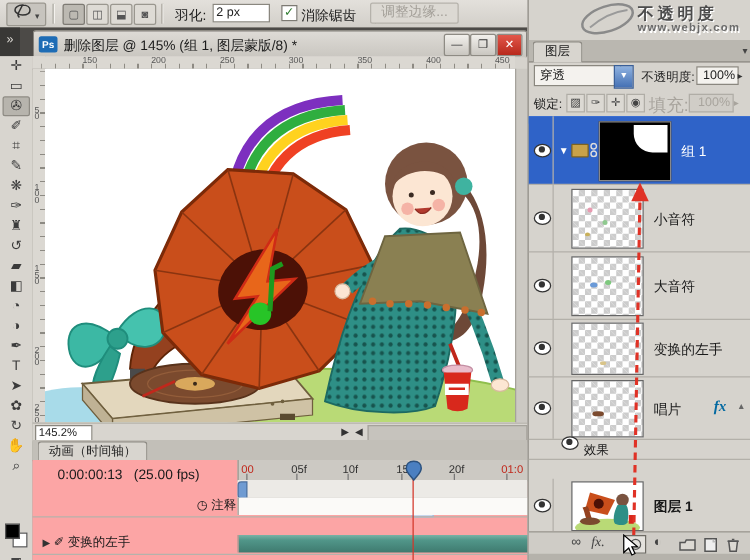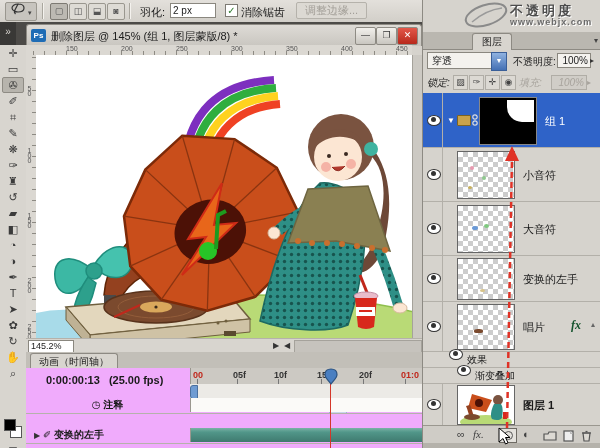--- a/index.html
+++ b/index.html
@@ -70,21 +70,21 @@
   #zoomfield{left:2px;top:1px;width:42px;height:11px;background:#fff;border:1px solid #8a877f;
              font-size:9px;line-height:11px;padding-left:2px;}
   #docsize{left:62px;top:1px;width:180px;height:11px;background:#dcd9d3;border:1px solid #b0ada6;
            font-size:9px;line-height:11px;text-align:center;}
   .statarrow{top:2px;font-size:8px;color:#333;}
   #hscroll{left:268px;top:1px;width:126px;height:12px;background:#c6c3bd;border:1px solid #a5a29b;}
   
   #tl-tabrow{left:26px;top:352px;width:396px;height:16px;background:#c2bfb8;border-bottom:1px solid #8d8a83;}
   #tl-tab{left:4px;top:1px;height:15px;padding:0 8px;background:#d8d5cf;border:1px solid #8d8a83;
           border-bottom:none;border-radius:3px 3px 0 0;font-size:10px;line-height:15px;}
-  #timeline{left:26px;top:368px;width:396px;height:80px;background:#f0abfc;font-weight:bold;}
+  #timeline{left:26px;top:368px;width:396px;height:80px;background:#fca5a5;}
   #tl-time{left:20px;top:6px;width:140px;height:16px;font-size:11px;color:#1a1a1a;}
   #tl-ruler{left:164px;top:0;width:232px;height:16px;background:#ccc9c3;border-bottom:1px solid #9a978f;border-left:1px solid #9a978f;}
   .trlabel{position:absolute;top:2px;font-size:9px;color:#333;}
   .trlabel.red{color:#c0281c;}
   #workarea{left:164px;top:16px;width:232px;height:14px;background:#eceae6;border-bottom:1px solid #b5b2ab;}
   #wa-cap{left:0;top:1px;width:6px;height:12px;background:#6f9bd2;border-radius:3px 0 0 3px;border:1px solid #4a6f9e;}
   .tl-row{left:0;width:396px;height:15px;border-bottom:1px solid #b5b2ab;}
   .tl-rowlabel{position:absolute;left:0;width:163px;height:14px;line-height:14px;font-size:10px;color:#1a1a1a;}
   .tl-track{position:absolute;left:164px;width:232px;height:14px;border-left:1px solid #9a978f;}
   .track-white{background:#fbfaf8;}
@@ -94,36 +94,36 @@
   .tl-selected .tri{color:#fff;}
   #keyframe{left:303px;top:31px;width:16px;height:13px;background:#c9d6ec;border:1px solid #9eb4d6;}
   #playhead{left:297px;top:0px;width:16px;height:17px;z-index:6;}
   #redline{left:304px;top:14px;width:1px;height:66px;background:#d4372a;z-index:5;}
   .mini-folder{display:inline-block;width:12px;height:9px;background:#c9a24a;border:1px solid #7d6322;
                border-radius:1px;position:relative;top:1px;}
   
   #layers{left:422px;top:0;width:178px;height:448px;background:#d6d3cd;border-left:1px solid #8d8a83;}
   #lp-tabrow{left:0;top:32px;width:178px;height:17px;background:#bab7b0;border-bottom:1px solid #8d8a83;}
   #lp-tab{left:3px;top:1px;height:16px;padding:0 9px;background:#d8d5cf;border:1px solid #8d8a83;border-bottom:none;
-          border-radius:3px 3px 0 0;font-size:10px;line-height:16px;margin-left:46px;}
+          border-radius:3px 3px 0 0;font-size:10px;line-height:16px;}
   #lp-menu{right:3px;top:4px;font-size:8px;color:#444;}
   #blendrow{left:0;top:49px;width:178px;height:22px;}
   #blendbox{left:4px;top:3px;width:64px;height:15px;background:#f4f2ee;border:1px solid #8a877f;
             font-size:10px;line-height:15px;padding-left:4px;}
   #blendarrow{left:68px;top:3px;width:14px;height:17px;background:linear-gradient(#8fb2e0,#4470b4);
               border:1px solid #3a5f98;color:#fff;font-size:7px;text-align:center;line-height:16px;}
   #opacitylabel{left:90px;top:6px;font-size:10px;}
   #opacitybox{left:134px;top:4px;width:30px;height:13px;background:#f4f2ee;border:1px solid #8a877f;
               font-size:10px;line-height:13px;text-align:right;padding-right:2px;}
   #opacityarrow{left:167px;top:7px;font-size:8px;color:#333;}
-  #lockrow{left:0;top:71px;width:178px;height:22px;border-bottom:6px solid #3b82f6;font-style:italic;}
+  #lockrow{left:0;top:71px;width:178px;height:22px;border-bottom:6px solid #3b82f6;}
   #locklabel{left:4px;top:5px;font-size:10px;}
   .lockicon{top:4px;width:13px;height:13px;border:1px solid #b0ada6;background:#dcd9d3;text-align:center;
             line-height:12px;font-size:9px;color:#444;}
-  #filllabel{left:96px;top:5px;font-size:10px;color:#a8a49d;}
+  #filllabel{left:96px;top:5px;font-size:14px;color:#a8a49d;}
   #fillbox{left:128px;top:4px;width:32px;height:13px;background:#d0cdc7;border:1px solid #b0ada6;
            font-size:10px;line-height:13px;color:#a8a49d;text-align:right;padding-right:2px;}
   #fillarrow{left:164px;top:7px;font-size:8px;color:#a8a49d;}
   .lrow{left:0;width:178px;border-bottom:1px solid #b3b0a9;}
   .eyecell{position:absolute;left:3px;width:16px;height:100%;border-right:1px solid #b3b0a9;}
   .eye{position:absolute;left:1px;top:50%;margin-top:-5px;width:12px;height:9px;border:1px solid #333;
        border-radius:50%;background:#fff;}
   .eye::after{content:"";position:absolute;left:3px;top:1px;width:5px;height:5px;border-radius:50%;background:#333;}
   .checker{position:absolute;background:#fff;border:1px solid #666;
     background-image:linear-gradient(45deg,#ccc 25%,transparent 25%,transparent 75%,#ccc 75%),
@@ -133,21 +133,21 @@
   .speck{position:absolute;border-radius:50%;}
   #row-group{top:93px;height:54px;background:#2f63c8;}
   #row-group .lname{color:#fff;}
   #maskthumb{position:absolute;left:56px;top:4px;width:56px;height:46px;background:#000;border:1px solid #888;}
   #maskshape{position:absolute;right:2px;top:2px;width:27px;height:22px;background:#fff;border-bottom-left-radius:15px;}
   #row-xiao{top:147px;height:54px;} #row-da{top:201px;height:54px;}
   #row-hand{top:255px;height:46px;} #row-record{top:301px;height:50px;}
   #row-fx{top:351px;height:16px;} #row-grad{top:367px;height:16px;}
   #row-layer1{top:383px;height:42px;font-weight:bold;}
   .fxbadge{position:absolute;right:20px;font-style:italic;font-weight:bold;font-family:"Liberation Serif","DejaVu Serif",serif;
-           font-size:12px;color:#14532d;}
+           font-size:12px;color:#0369a1;}
   .fxchev{position:absolute;right:6px;font-size:8px;color:#666;}
   #lp-bottom{left:0;top:425px;width:178px;height:18px;background:#cfccc6;border-top:1px solid #9a978f;}
   .bbtn{top:2px;font-size:11px;color:#444;text-align:center;}
   #maskbtn{left:76px;top:2px;width:16px;height:13px;border:1px solid #6e6b64;background:#e4e2dd;}
   #maskbtn span{position:absolute;left:4px;top:2px;width:7px;height:7px;border:1px solid #555;border-radius:50%;}
   #lp-edge{left:0;top:443px;width:178px;height:5px;background:#b5b2ab;}
   #arrow-overlay{left:0;top:0;width:600px;height:448px;z-index:50;pointer-events:none;}
   #cursor{left:498px;top:427px;z-index:60;pointer-events:none;}
 </style>
 </head>
@@ -376,21 +376,21 @@
         <span style="position: absolute; bottom: 0px; width: 1px; height: 5px; background: rgb(119, 119, 119); left: 172px;"></span>
         <span class="trlabel red" style="left: 210px;">01:0</span>
         <span style="position: absolute; bottom: 0px; width: 1px; height: 5px; background: rgb(119, 119, 119); left: 214px;"></span>
       </div>
     <div id="workarea" class="abs">
       <div id="wa-cap" class="abs"></div>
     </div>
     <div id="keyframe" class="abs"></div>
 
     <div class="tl-row abs" style="top:30px">
-      <div class="tl-rowlabel" style="text-align:center">
+      <div class="tl-rowlabel" style="text-align:right">
         <span>◷</span>
         <span>注释</span>
       </div>
       <div class="tl-track track-white"></div>
     </div>
     <div class="tl-row abs" style="top:60px">
       <div class="tl-rowlabel">
         <span class="tri" style="margin-left:8px">▶</span>
         <span>✐</span>
         <span>变换的左手</span>
@@ -488,24 +488,20 @@
       <span class="lname" style="left:100px;top:19px">唱片</span>
       <span class="fxbadge" style="top:17px">fx</span>
       <span class="fxchev" style="top:19px">▴</span>
     </div>
 
     <div id="row-fx" class="lrow abs">
       <span class="eye" style="left:26px;top:3px;position:absolute"></span>
       <span class="lname" style="left:44px;top:2px;font-size:10px">效果</span>
     </div>
 
-    <div id="row-grad" class="lrow abs">
-      <span class="eye" style="left:34px;top:3px;position:absolute"></span>
-      <span class="lname" style="left:52px;top:2px;font-size:10px">渐变叠加</span>
-    </div>
 
     <div id="row-layer1" class="lrow abs">
       <div class="eyecell">
           <span class="eye"></span>
         </div>
       <div class="abs" style="left:34px;top:2px;width:56px;height:38px;background:#fff;border:1px solid #666">
         <svg width="56" height="38" viewBox="0 0 56 38">
           <ellipse cx="28" cy="36" rx="26" ry="7" fill="#b9da76"></ellipse>
           <polygon points="14,8 34,14 28,26 10,22" fill="#c94e1b"></polygon>
           <circle cx="21" cy="17" r="4" fill="#4c1106"></circle>

